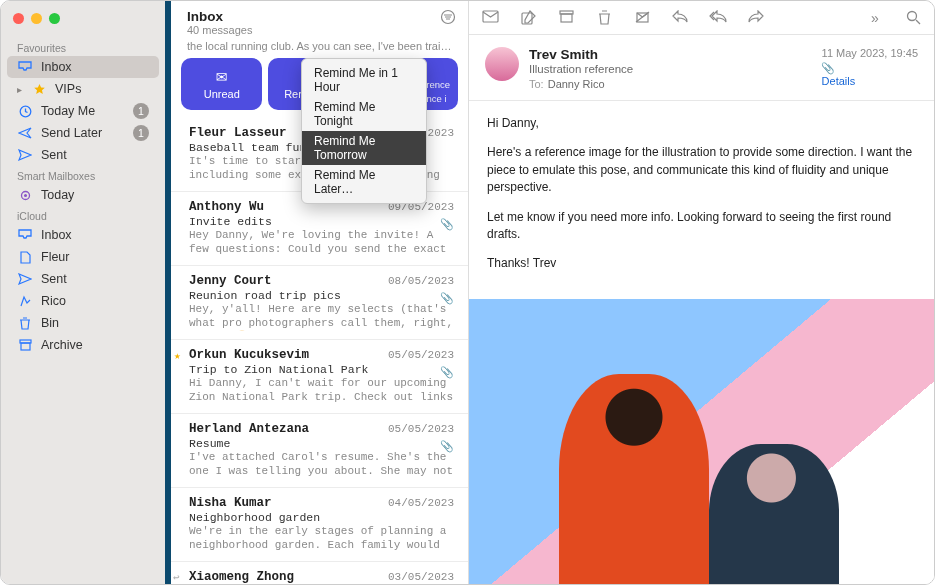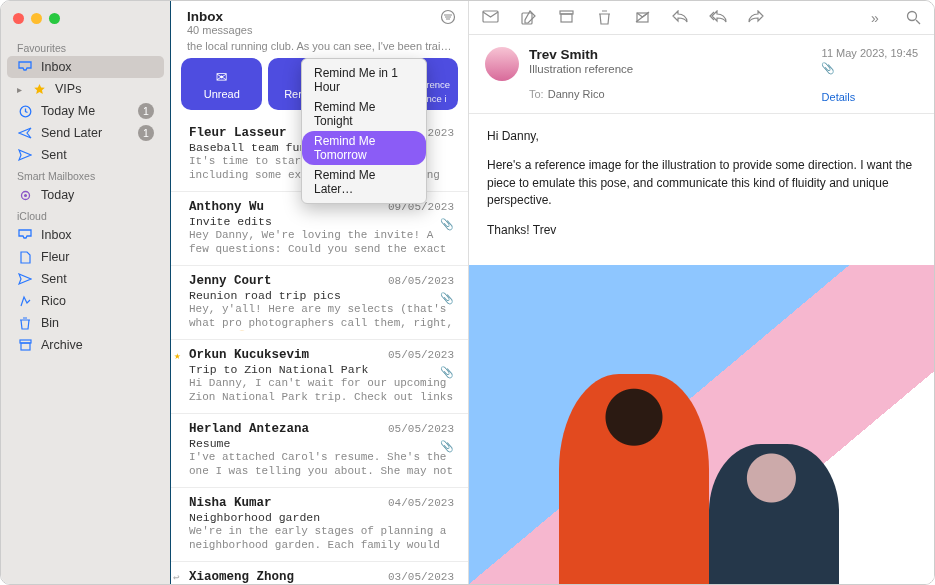--- a/index.html
+++ b/index.html
@@ -1,20 +1,20 @@
 <!DOCTYPE html>
 <html><head>
 <meta charset="utf-8">
 <style>
   * { box-sizing: border-box; margin: 0; padding: 0; }
   html, body { width: 935px; height: 585px; overflow: hidden; font-family: -apple-system, "Helvetica Neue", Arial, sans-serif; font-size: 12.5px; color: #222; }
   body { background: #fff; display: flex; border: 1px solid #ccc; border-radius: 10px; }
 
   
-  .sidebar { width: 170px; background: #e9e7e5; display: flex; flex-direction: column; padding: 6px 0 10px; border-right: 1px solid #0c4a6e; }
+  .sidebar { width: 170px; background: #e9e7e5; display: flex; flex-direction: column; padding: 6px 0 10px; border-right: 6px solid #0c4a6e; }
   .traffic { display: flex; gap: 7px; padding: 6px 12px 14px; }
   .dot { width: 11px; height: 11px; border-radius: 50%; }
   .dot.red { background: #ff5f57; }
   .dot.yellow { background: #ffbd2e; }
   .dot.green { background: #28c840; }
   .section-label { font-size: 10.5px; color: #858585; padding: 4px 16px 2px; }
   .sb-item { display: flex; align-items: center; gap: 8px; padding: 3px 16px; height: 22px; color: #333; cursor: default; }
   .sb-item.active { background: #d1ccc9; border-radius: 5px; margin: 0 6px; padding: 3px 10px; }
   .sb-item .icon { width: 16px; display: flex; justify-content: center; color: #2a78ff; }
   .sb-item .label { flex: 1; font-size: 12.5px; }
@@ -32,21 +32,21 @@
 
   .pill-row { display: flex; gap: 6px; padding: 0 10px 8px; position: relative; }
   .pill { flex: 1; background: #4e4de0; color: #fff; border-radius: 10px; height: 52px; display: flex; flex-direction: column; justify-content: center; align-items: center; font-size: 11px; gap: 3px; position: relative; }
   .pill .picon { font-size: 14px; }
   .pill.card { align-items: flex-start; padding: 6px 8px; }
   .pill.card .pname { font-weight: 600; font-size: 11.5px; }
   .pill.card .pline { font-size: 9.5px; line-height: 1.2; opacity: .9; white-space: nowrap; overflow: hidden; text-overflow: ellipsis; width: 100%; }
 
   .menu { position: absolute; top: 0; left: 130px; background: #f4f4f4; border: 1px solid #c9c9c9; border-radius: 6px; box-shadow: 0 6px 18px rgba(0,0,0,.25); padding: 4px 0; width: 126px; z-index: 10; font-size: 12px; }
   .menu-item { padding: 3px 12px; cursor: default; }
-  .menu-item.hl { background: #8b5cf6; color: #fff; border-radius: 12px; }
+  .menu-item.hl { background: #404040; color: #fff; }
 
   .msgs { flex: 1; overflow: hidden; font-family: Liberation Mono, monospace; }
   .msg { padding: 8px 14px 8px 18px; border-bottom: 1px solid #ececec; position: relative; }
   .msg .row1 { display: flex; justify-content: space-between; align-items: baseline; }
   .msg .sender { font-weight: 600; font-size: 12.5px; }
   .msg .date { font-size: 11px; color: #8a8a8a; }
   .msg .subject { font-size: 11.5px; color: #333; margin-top: 1px; }
   .msg .preview { font-size: 11px; color: #8a8a8a; margin-top: 1px; line-height: 1.25; max-height: 28px; overflow: hidden; }
   .msg .attach { position: absolute; right: 14px; top: 26px; color: #b0b0b0; font-size: 11px; }
   .star { position: absolute; left: 3px; top: 9px; color: #f7b500; font-size: 11px; }
@@ -57,24 +57,24 @@
   .toolbar { height: 34px; border-bottom: 1px solid #e4e4e4; display: flex; align-items: center; padding: 0 12px; gap: 20px; color: #8a8a8a; }
   .toolbar .spacer { flex: 1; }
   .toolbar .tbtn { width: 18px; display: flex; justify-content: center; font-size: 14px; cursor: default; }
   .toolbar .group { display: flex; gap: 20px; }
 
   .header-block { padding: 12px 16px 10px; border-bottom: 1px solid #e7e7e7; display: flex; gap: 10px; }
   .avatar { width: 34px; height: 34px; border-radius: 50%; background: linear-gradient(#f7c4d4,#d86a9a); flex: 0 0 auto; }
   .hb-main { flex: 1; }
   .hb-main .from { font-weight: 700; font-size: 13.5px; }
   .hb-main .subj { font-size: 11.5px; color: #6a6a6a; margin-top: 1px; }
-  .hb-main .to { font-size: 11px; color: #6a6a6a; margin-top: 13px; }
+  .hb-main .to { font-size: 11px; color: #6a6a6a; margin-top: 3px; }
   .hb-main .to .lbl { color: #9a9a9a; margin-right: 4px; }
   .hb-right { font-size: 11px; color: #8a8a8a; }
-  .hb-right .details { color: #1766d6; margin-top: 16px; display: block; }
+  .hb-right .details { color: #1766d6; display: block; }
   .hb-right .clip { color: #b0b0b0; margin-top: 3px; display: block; }
 
   .body { padding: 14px 18px; font-size: 12px; line-height: 1.45; color: #222; }
   .body p { margin-bottom: 12px; }
 
   .image-area { flex: 1; background: linear-gradient(140deg, #8ec6ff 0%, #8ec6ff 45%, #f6b7cf 45%, #f6b7cf 70%, #ffffff 70%); position: relative; overflow: hidden; }
   .figure { position: absolute; bottom: -30px; border-radius: 40% 40% 0 0; }
   .fig1 { left: 90px; width: 150px; height: 240px; background: radial-gradient(circle at 50% 18%, #2b1a12 0 28px, transparent 29px), #e24a1f; }
   .fig2 { left: 240px; width: 130px; height: 170px; background: radial-gradient(circle at 48% 20%, #caa 0 24px, transparent 25px), #25374a; }
 
@@ -373,20 +373,21 @@
     <div class="hb-right">
       <div>11 May 2023, 19:45</div>
       <span class="clip">📎</span>
       <span class="details">Details</span>
     </div>
   </div>
 
   <div class="body">
     <p>Hi Danny,</p>
     <p>Here's a reference image for the illustration to provide some direction. I want the piece to emulate this pose, and communicate this kind of fluidity and unique perspective.</p>
+    <p>Let me know if you need more info. Looking forward to seeing the first round drafts.</p>
     <p>Thanks! Trev</p>
   </div>
 
   <div class="image-area">
     <div class="figure fig1"></div>
     <div class="figure fig2"></div>
   </div>
 </div>
 
 </body></html>

